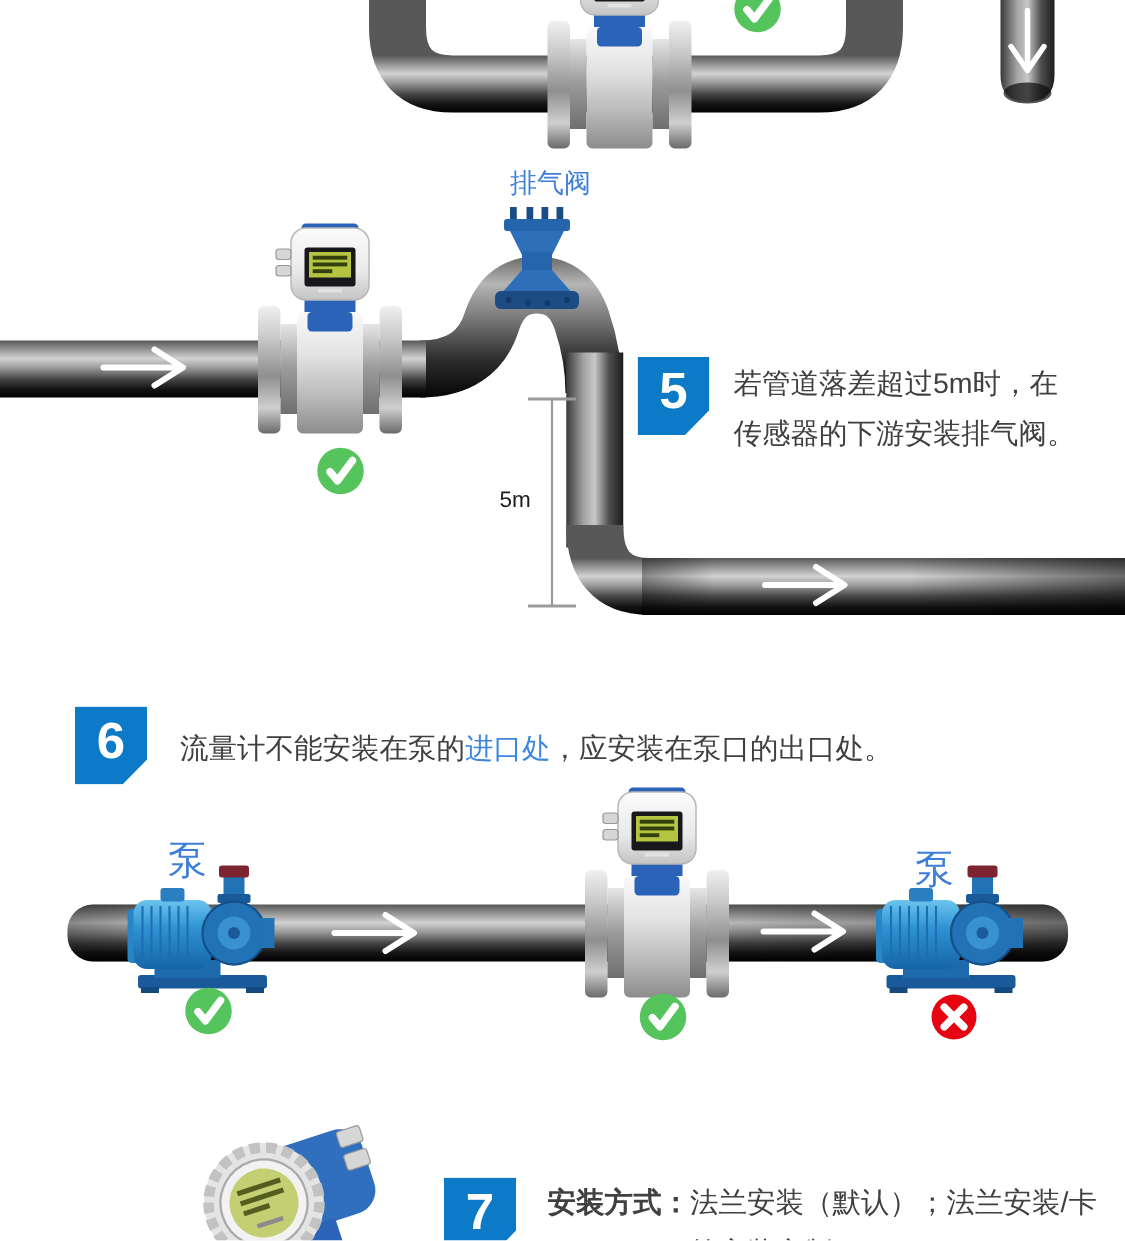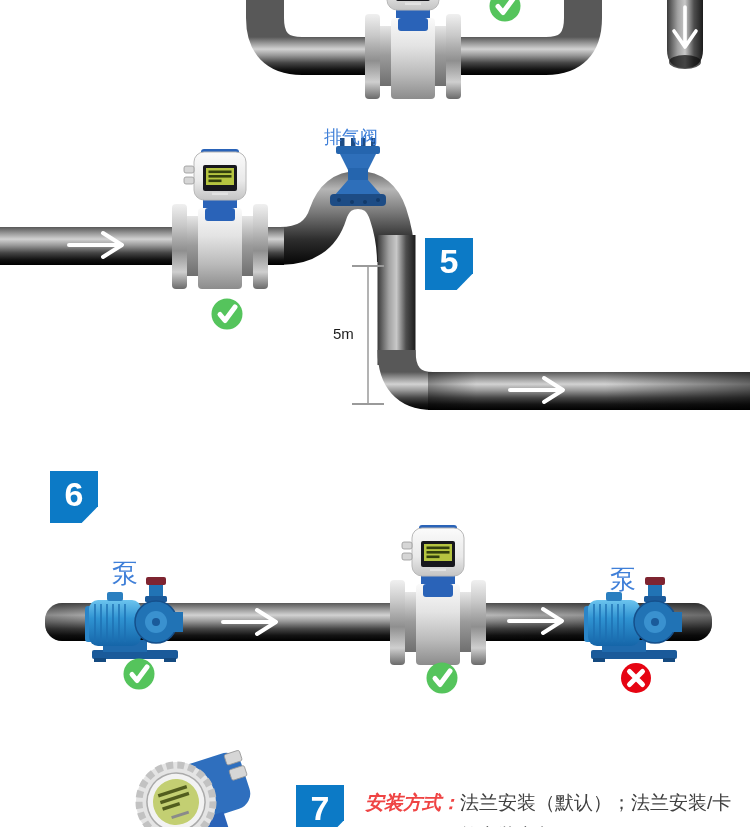--- a/index.html
+++ b/index.html
@@ -8,21 +8,21 @@
   .art{position:absolute;left:0;top:0;}
   .abs{position:absolute;}
   .badge{position:absolute;width:48px;height:52px;background:#0c7ac6;color:#fff;
          font-size:34px;font-weight:600;line-height:46px;text-align:center;
          clip-path:polygon(0 0,100% 0,100% 68%,66% 100%,0 100%);}
   .blue-label{color:#3f7fd8;font-size:18px;}
   .pump-label{color:#3f7fd8;font-size:26px;}
   .body-text{color:#404040;font-size:19px;line-height:33px;}
   .hl{color:#3e87de;}
   .dim-label{color:#1c1c1c;font-size:15px;}
-  .s7-label{color:#ef4444;font-weight:bold;font-style:italic;}
+  .s7-label{color:#404040;font-weight:bold;}
   .s7-line2{padding-left:95px;}
 </style>
 </head>
 <body>
 
 <div class="stage">
 
   <svg class="art" width="750" height="827" viewBox="0 0 750 827">
     <defs>
 
@@ -244,26 +244,31 @@
       <circle r="37" fill="none" stroke="#c2c2c2" stroke-width="7" stroke-dasharray="7 4"></circle>
       <circle r="29" fill="#f2f2f2" stroke="#aaaaaa" stroke-width="1.5"></circle>
       <circle r="23" fill="#c3cf72"></circle>
       <rect x="-15" y="-13" width="30" height="3.4" fill="#525d1e"></rect>
       <rect x="-15" y="-6" width="30" height="3.4" fill="#525d1e"></rect>
       <rect x="-15" y="1" width="18" height="3.4" fill="#525d1e"></rect>
       <rect x="-9" y="12" width="18" height="3" fill="#8a8a8a"></rect>
     </g>
   </svg>
 
-  <div class="abs blue-label" style="left:324px;top:110px;margin-top:15px;">排气阀</div>
+  <div class="abs blue-label" style="left:340px;top:110px;">排气阀</div>
 
   <div class="badge" style="left:425px;top:238px;">5</div>
+  <div class="abs body-text" style="left:489px;top:240px;width:240px;">
+    <div>若管道落差超过5m时，在</div>
+    <div>传感器的下游安装排气阀。</div>
+  </div>
   <div class="abs dim-label" style="left:333px;top:325px;">5m</div>
 
   <div class="badge" style="left:50px;top:471px;">6</div>
+  <div class="abs body-text" style="left:120px;top:483px;white-space:nowrap;"><span>流量计不能安装在泵的</span><span class="hl">进口处</span><span>，应安装在泵口的出口处。</span></div>
   <div class="abs pump-label" style="left:112px;top:556px;">泵</div>
   <div class="abs pump-label" style="left:610px;top:562px;">泵</div>
 
   <div class="badge" style="left:296px;top:785px;">7</div>
   <div class="abs body-text" style="left:365px;top:786px;width:385px;">
     <div><span class="s7-label">安装方式：</span><span>法兰安装（默认）；法兰安装/卡</span></div>
     <div class="s7-line2">箍安装定制</div>
   </div>
 
 </div>

